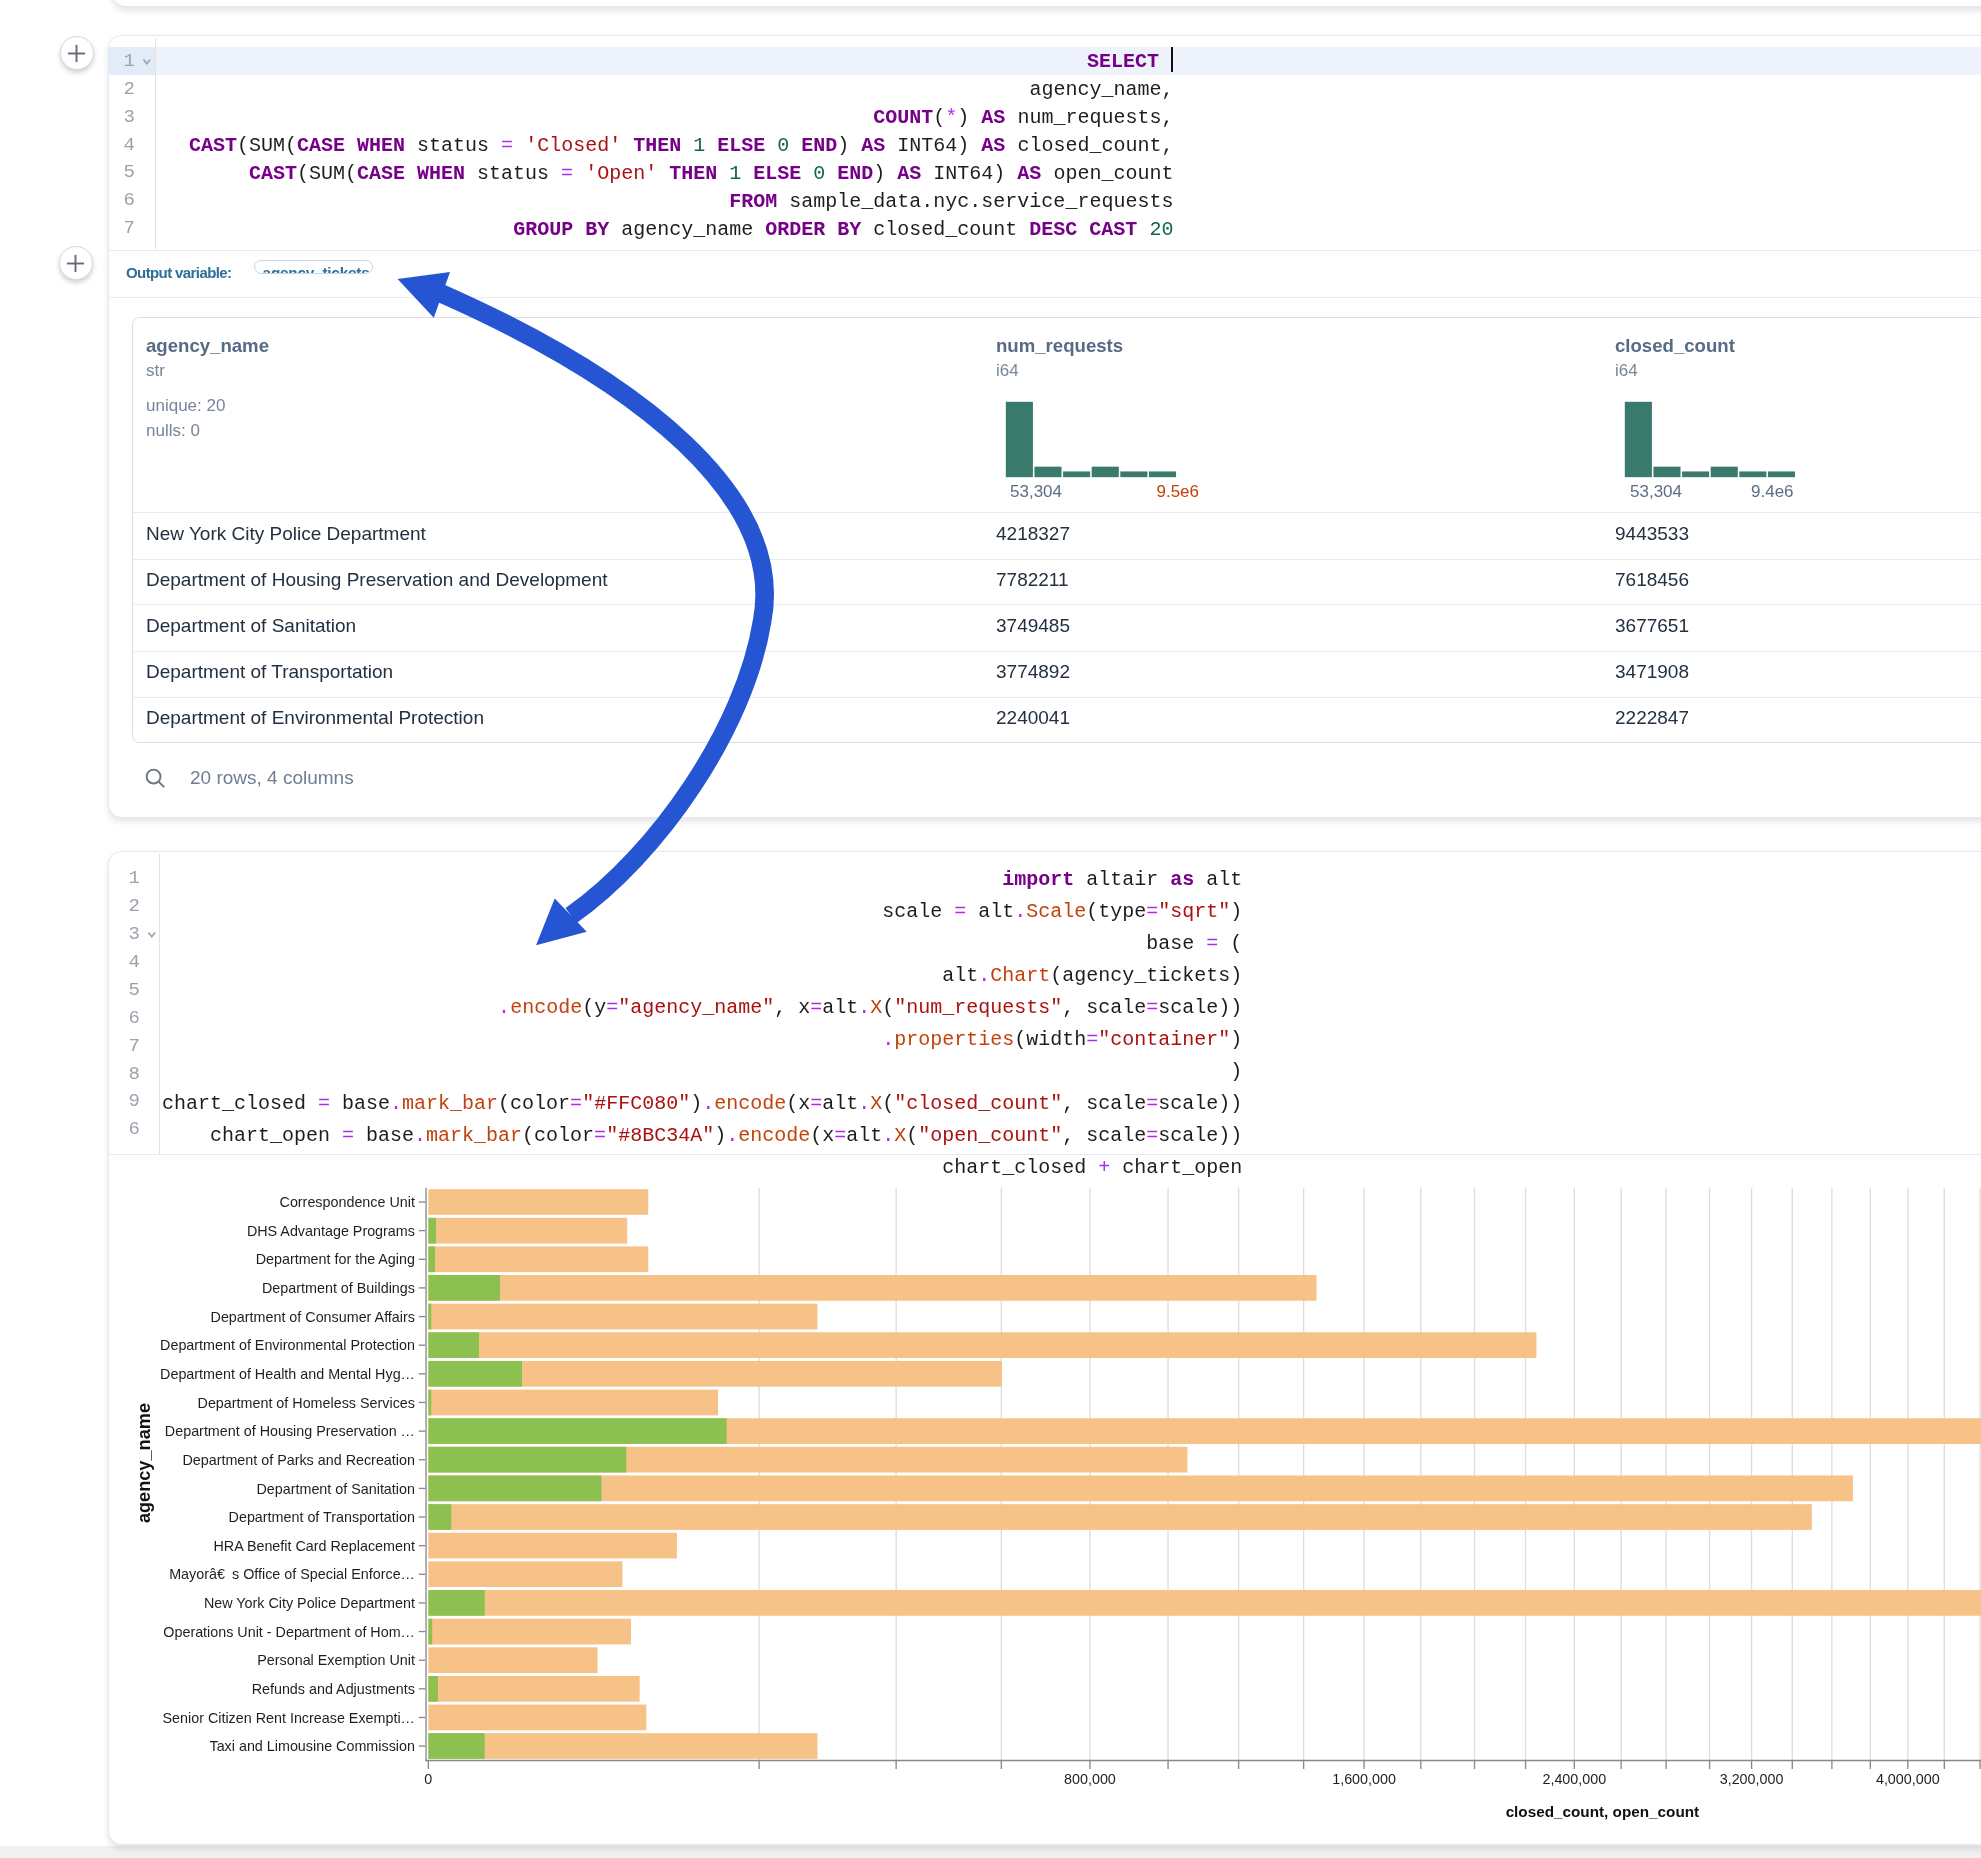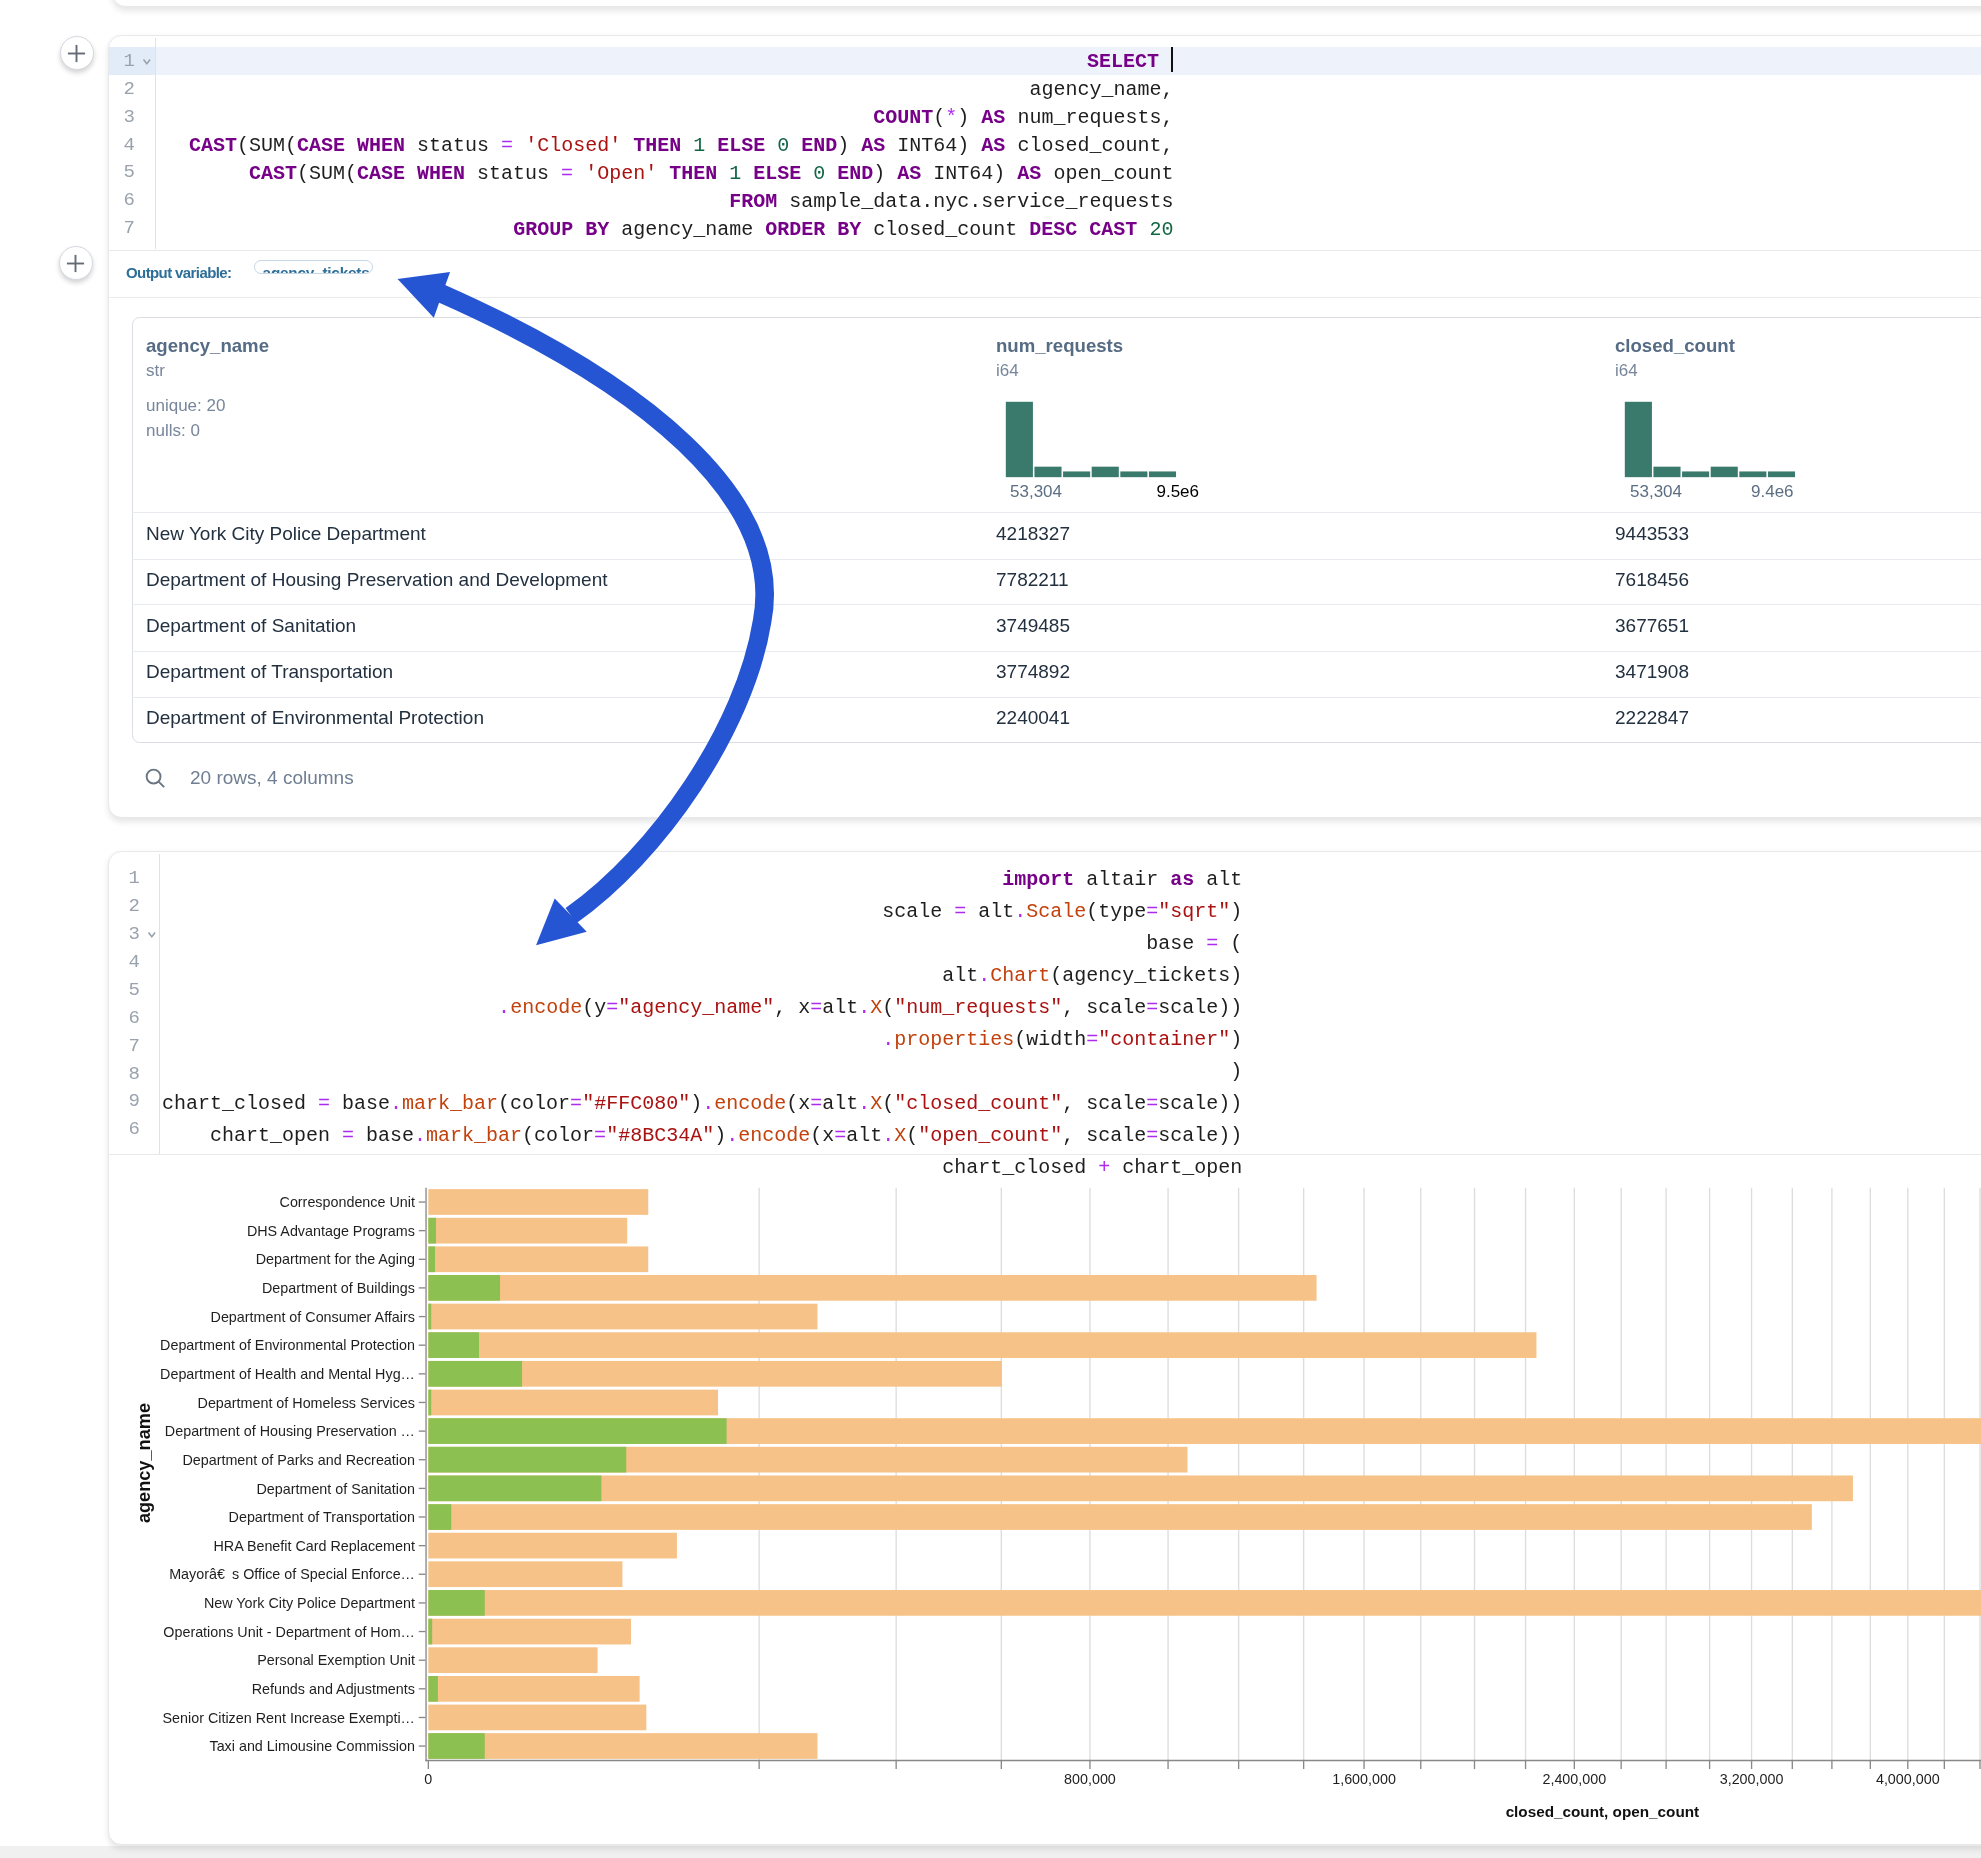--- a/index.html
+++ b/index.html
@@ -66,21 +66,21 @@
   </svg>
 <svg width="229" height="86" style="position:absolute;left:1621px;top:396px" viewBox="0 0 240 90">
     <rect x="4" y="6" width="28.4" height="79" fill="#3a7a6c"></rect>
     <rect x="34" y="74" width="28.4" height="11" fill="#3a7a6c"></rect>
     <rect x="64" y="79" width="28.4" height="6" fill="#3a7a6c"></rect>
     <rect x="94" y="74" width="28.4" height="11" fill="#3a7a6c"></rect>
     <rect x="124" y="79" width="28.4" height="6" fill="#3a7a6c"></rect>
     <rect x="154" y="79" width="28.4" height="6" fill="#3a7a6c"></rect>
   </svg>
 <div class="sub" style="left:1010px;top:482px;color:#5c6e84">53,304</div>
-<div class="sub" style="left:1132px;top:482px;width:67px;text-align:right;color:#000000">9.5e6</div>
+<div class="sub" style="left:1132px;top:482px;width:67px;text-align:right;color:#c2410c">9.5e6</div>
 <div class="sub" style="left:1630px;top:482px;color:#5c6e84">53,304</div>
 <div class="sub" style="left:1751px;top:482px;width:67px;text-align:left;color:#5c6e84">9.4e6</div>
 <div style="position:absolute;left:132px;width:1850px;top:512px;height:1.3px;background:#e7eaef"></div>
 <div class="trow" style="top:523px;left:146px">New York City Police Department</div>
 <div class="trow" style="top:523px;left:996px">4218327</div>
 <div class="trow" style="top:523px;left:1615px">9443533</div>
 <div style="position:absolute;left:132px;width:1850px;top:559px;height:1.3px;background:#e7eaef"></div>
 <div class="trow" style="top:569px;left:146px">Department of Housing Preservation and Development</div>
 <div class="trow" style="top:569px;left:996px">7782211</div>
 <div class="trow" style="top:569px;left:1615px">7618456</div>

